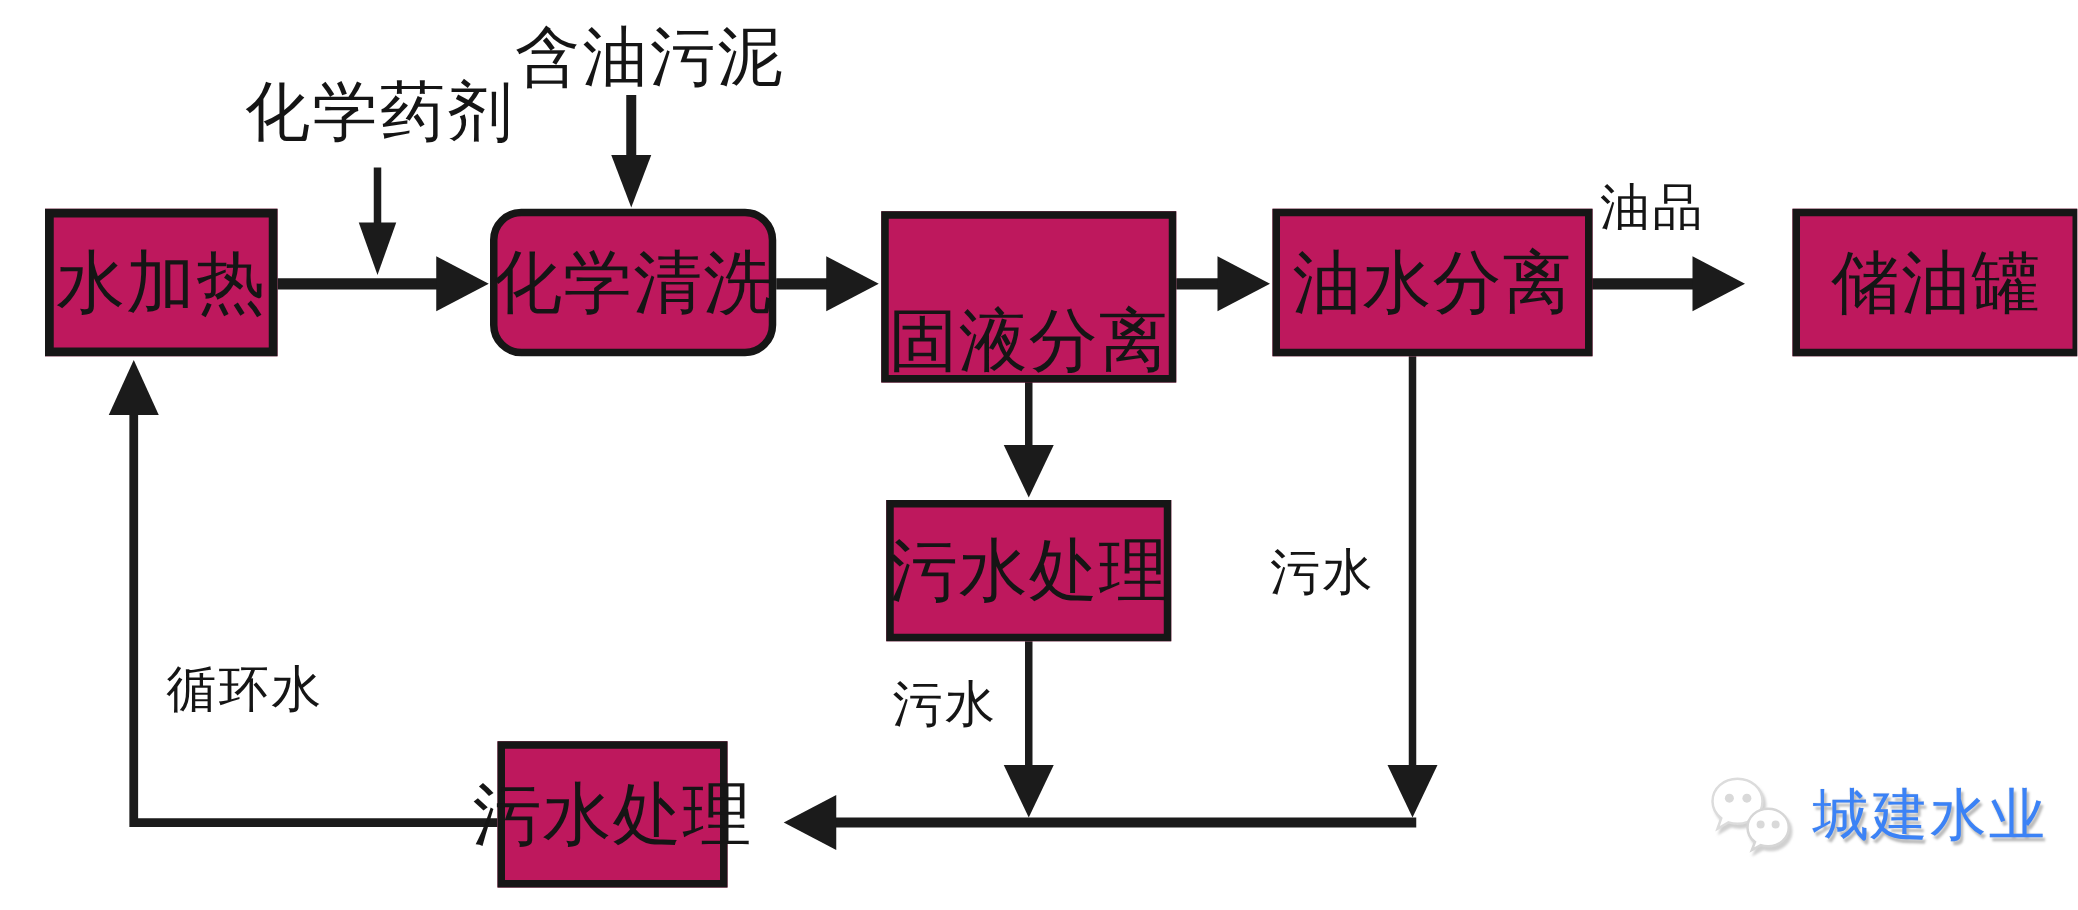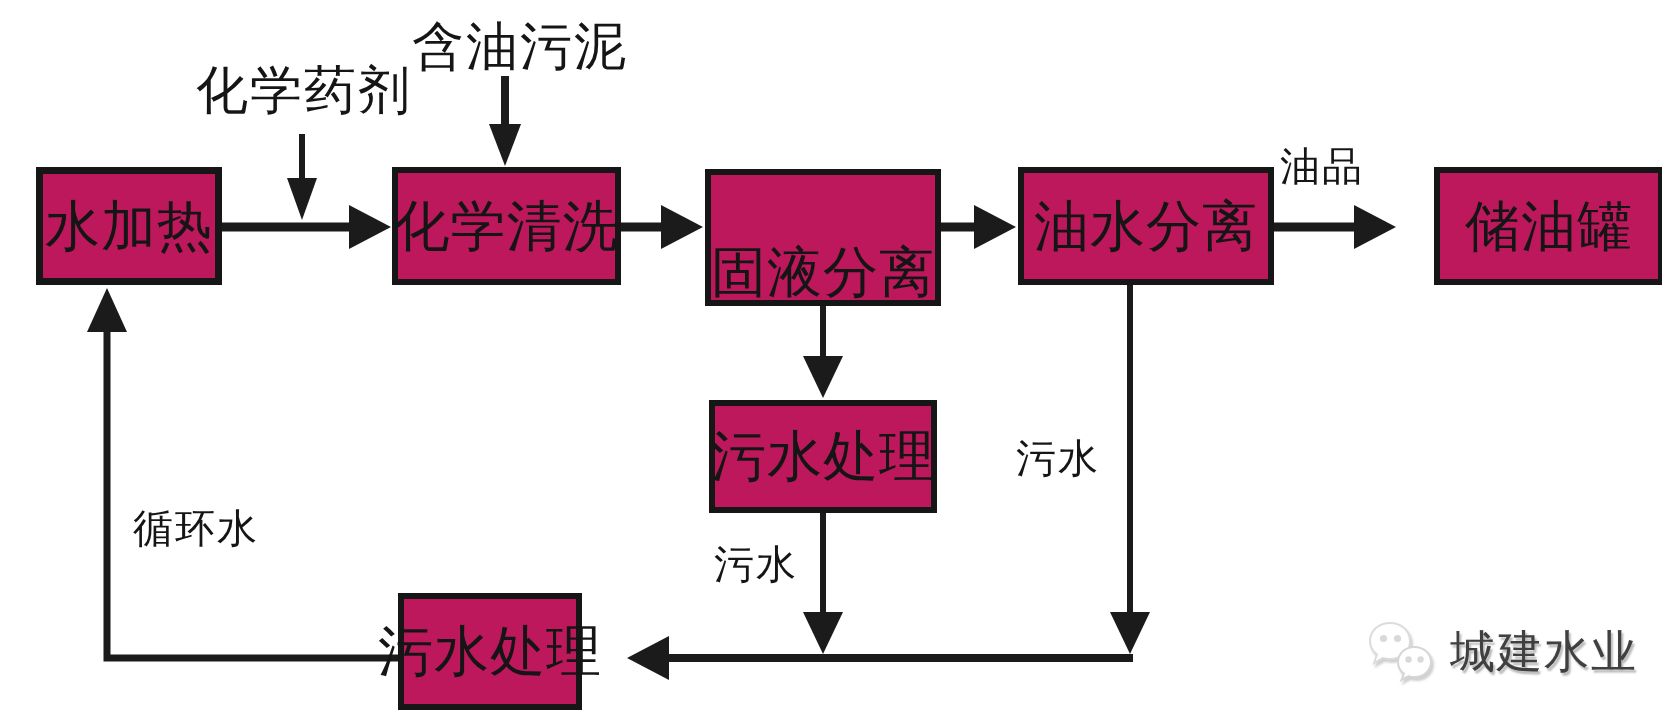--- a/index.html
+++ b/index.html
@@ -34,21 +34,21 @@
     display:flex;align-items:center;gap:10px;
     pointer-events:none;
   }
   .watermark .wm-logo{
     width:78px;height:72px;
     filter:drop-shadow(2px 3px 1px rgba(170,170,170,0.55));
   }
   .watermark .wm-text{
     font-family:"Liberation Sans","DejaVu Sans",sans-serif;
     font-size:45px;line-height:1;letter-spacing:2px;
-    color:#404040;
+    color:#3b82f6;
     text-shadow:2px 3px 2px #b9b9b9, 0 0 1px #d5d5d5;
     white-space:nowrap;
   }
 </style>
 </head>
 <body>
 
 <div class="stage">
 
   <svg class="wires" viewBox="0 0 1662 728">
@@ -108,21 +108,21 @@
         <path d="M398,658 L107,658 L107,330" fill="none" stroke-width="7"></path>
         <polygon points="107,288 87,332 127,332" stroke="none"></polygon>
       </g>
     </g>
   </svg>
 
   <div class="box thick" style="left:36px;top:167px;width:186px;height:118px;">
     <span>水加热</span>
   </div>
 
-  <div class="box" style="left:392px;top:167px;width:229px;height:118px;">
+  <div class="box" style="left:392px;top:167px;width:229px;height:118px;border-radius:25px;">
     <span>化学清洗</span>
   </div>
 
   <div class="box" style="left:705px;top:169px;width:236px;height:137px;align-items:flex-end;">
     <span>固液分离</span>
   </div>
 
   <div class="box" style="left:1018px;top:167px;width:256px;height:118px;">
     <span>油水分离</span>
   </div>
@@ -142,21 +142,21 @@
   <div class="flow-label" style="left:304px;top:64px;">化学药剂</div>
 
   <div class="flow-label" style="left:520px;top:20px;">含油污泥</div>
 
   <div class="flow-label small" style="left:1322px;top:146px;">油品</div>
 
   <div class="flow-label small" style="left:1058px;top:438px;">污水</div>
 
   <div class="flow-label small" style="left:756px;top:544px;">污水</div>
 
-  <div class="flow-label small" style="left:196px;top:508px;">循环水</div>
+  <div class="flow-label small" style="left:196px;top:532px;">循环水</div>
 
   <div class="watermark">
     <svg class="wm-logo" viewBox="0 0 78 72">
       <g fill="#ffffff" stroke="#dcdcdc" stroke-width="2">
         <path d="M8 26 C8 15.5 17 8 28 8 C39 8 48 15.5 48 26 C48 36.5 39 44 28 44
                  C25.5 44 23 43.6 20.8 42.9 L12 48 L15 39.5 C10.7 36.2 8 31.5 8 26 Z"></path>
       </g>
       <g fill="#ffffff" stroke="#d6d6d6" stroke-width="2">
         <path d="M36 47 C36 38.5 43.5 32 52.5 32 C61.5 32 69 38.5 69 47 C69 55.5 61.5 62 52.5 62
                  C50.4 62 48.4 61.7 46.6 61.1 L39.5 65 L42 58.6 C38.3 55.9 36 51.7 36 47 Z"></path>

